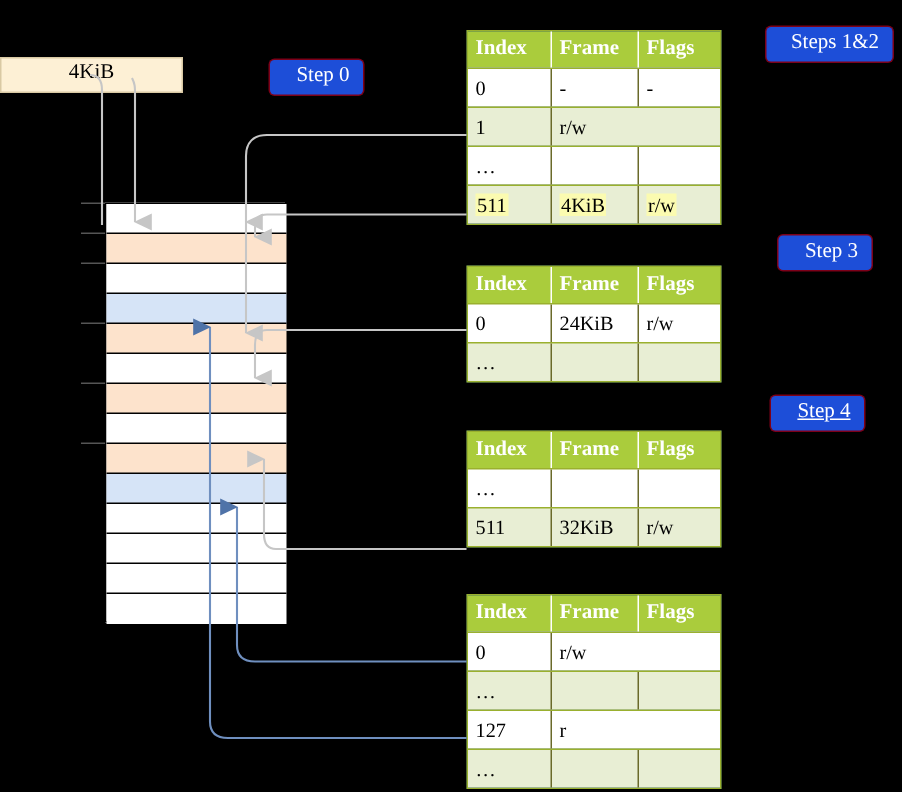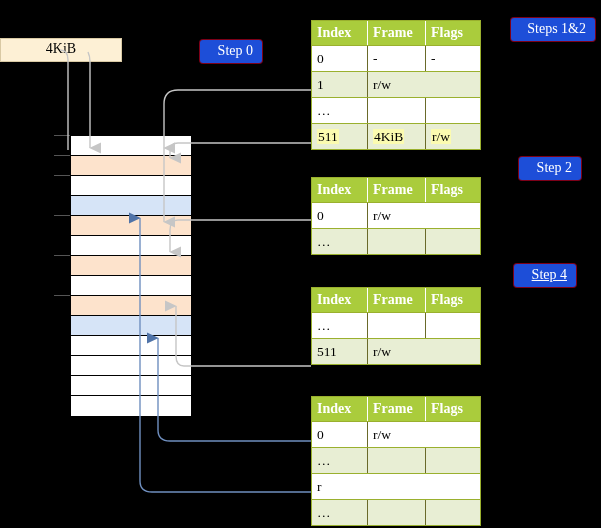--- a/index.html
+++ b/index.html
@@ -117,23 +117,23 @@
     </div>
 
   <div class="tick" style="top:135px;"></div>
   <div class="tick" style="top:155px;"></div>
   <div class="tick" style="top:175px;"></div>
   <div class="tick" style="top:215px;"></div>
   <div class="tick" style="top:255px;"></div>
   <div class="tick" style="top:295px;"></div>
 
   <div id="badges">
-      <div class="badge" style="left: 200px; top: 40px; width: 44px;">Step 0</div>
+      <div class="badge" style="left: 180px; top: 40px; width: 44px;">Step 0</div>
       <div class="badge" style="left: 511px; top: 18px; width: 66px;">Steps 1&amp;2</div>
-      <div class="badge" style="left: 519px; top: 157px; width: 44px;">Step 2</div>
+      <div class="badge" style="left: 519px; top: 157px; width: 44px;">Step 3</div>
       <div class="badge" style="left: 514px; top: 264px; width: 44px; text-decoration: underline;">Step 4</div>
     </div>
 
   <div id="tables">
       <div class="ptable" style="left: 311px; top: 20px; width: 170px;">
         <div class="hrow">
           <div class="c w-index">Index</div>
           <div class="c w-frame">Frame</div>
           <div class="c w-flags">Flags</div>
         </div>
@@ -158,20 +158,21 @@
         </div>
       </div>
       <div class="ptable" style="left: 311px; top: 177px; width: 170px;">
         <div class="hrow">
           <div class="c w-index">Index</div>
           <div class="c w-frame">Frame</div>
           <div class="c w-flags">Flags</div>
         </div>
         <div class="row wht">
           <div class="c w-index">0</div>
+          <div class="c w-frame">24KiB</div>
           <div class="c w-flags">r/w</div>
         </div>
         <div class="row alt">
           <div class="c w-index">…</div>
           <div class="c w-frame"></div>
           <div class="c w-flags"></div>
         </div>
       </div>
       <div class="ptable" style="left: 311px; top: 287px; width: 170px;">
         <div class="hrow">
@@ -179,39 +180,41 @@
           <div class="c w-frame">Frame</div>
           <div class="c w-flags">Flags</div>
         </div>
         <div class="row wht">
           <div class="c w-index">…</div>
           <div class="c w-frame"></div>
           <div class="c w-flags"></div>
         </div>
         <div class="row alt">
           <div class="c w-index">511</div>
+          <div class="c w-frame">32KiB</div>
           <div class="c w-flags">r/w</div>
         </div>
       </div>
       <div class="ptable" style="left: 311px; top: 396px; width: 170px;">
         <div class="hrow">
           <div class="c w-index">Index</div>
           <div class="c w-frame">Frame</div>
           <div class="c w-flags">Flags</div>
         </div>
         <div class="row wht">
           <div class="c w-index">0</div>
           <div class="c w-flags">r/w</div>
         </div>
         <div class="row alt">
           <div class="c w-index">…</div>
           <div class="c w-frame"></div>
           <div class="c w-flags"></div>
         </div>
         <div class="row wht">
+          <div class="c w-index">127</div>
           <div class="c w-flags">r</div>
         </div>
         <div class="row alt">
           <div class="c w-index">…</div>
           <div class="c w-frame"></div>
           <div class="c w-flags"></div>
         </div>
       </div>
     </div>
 

